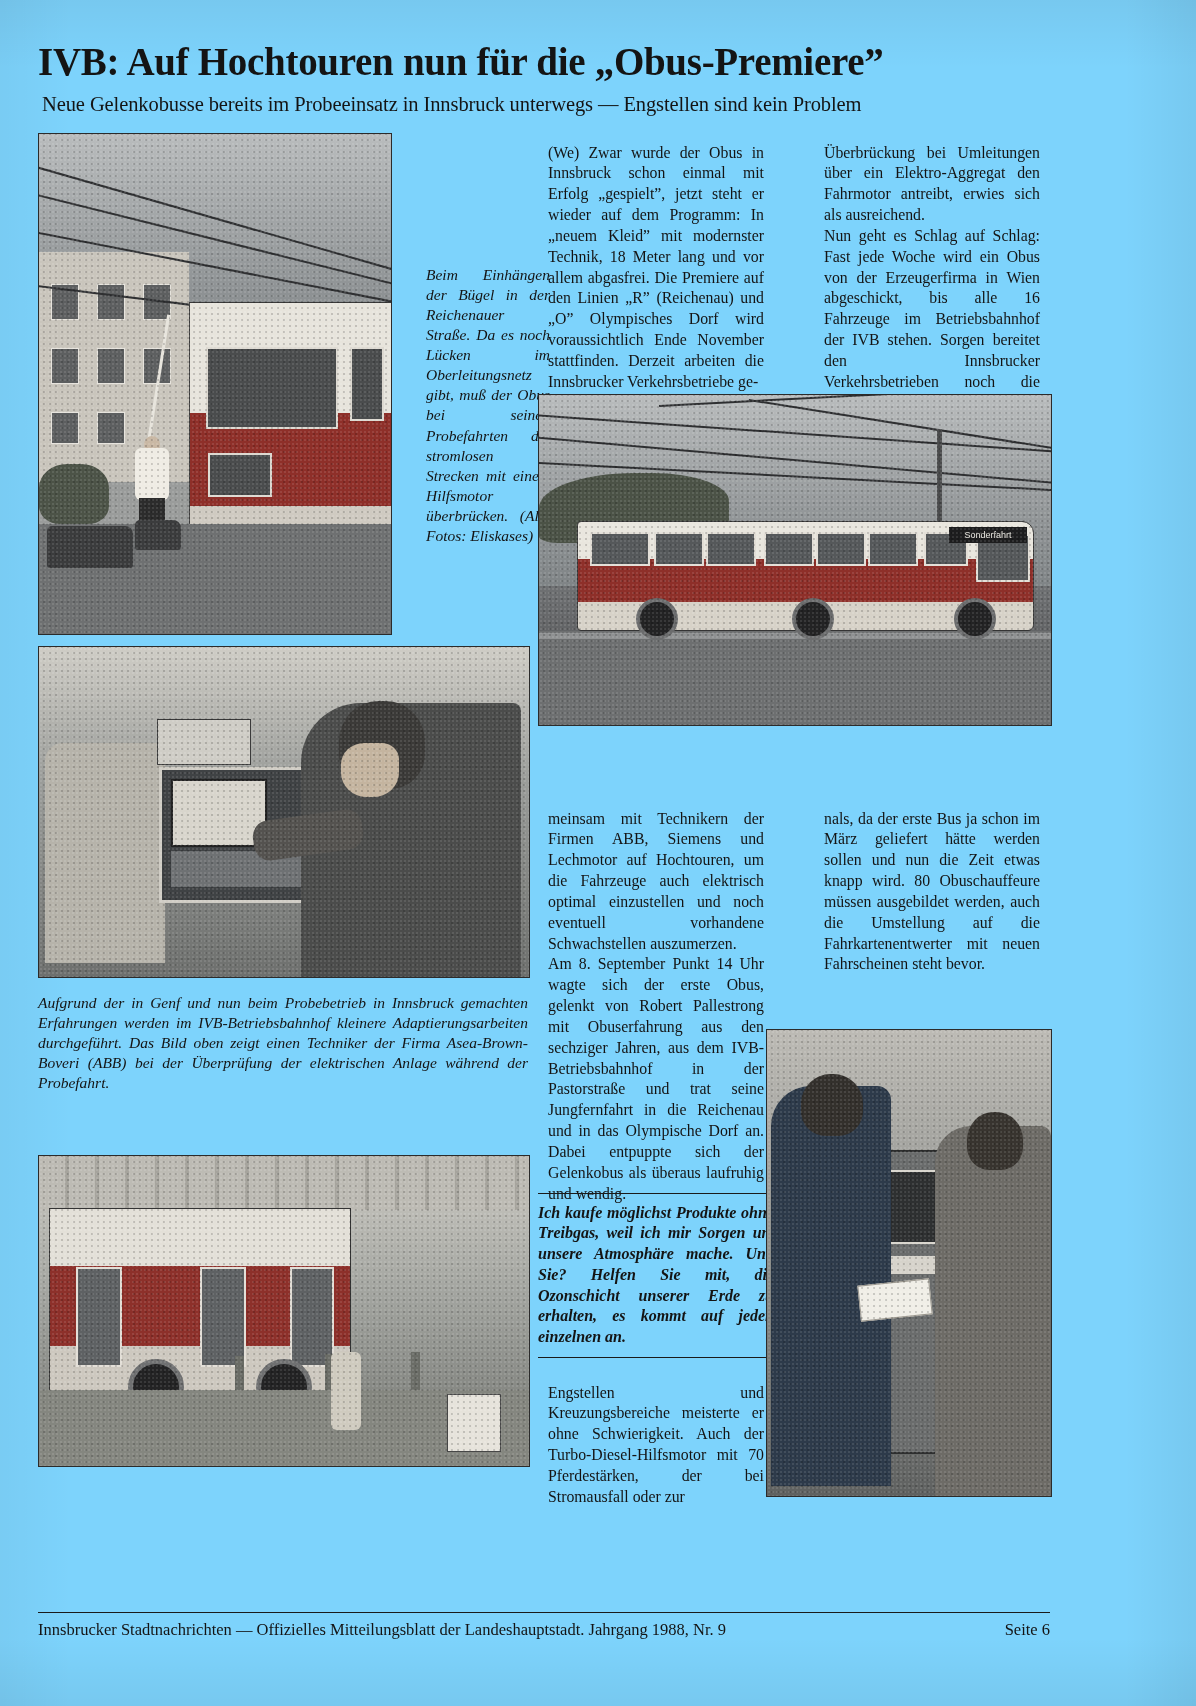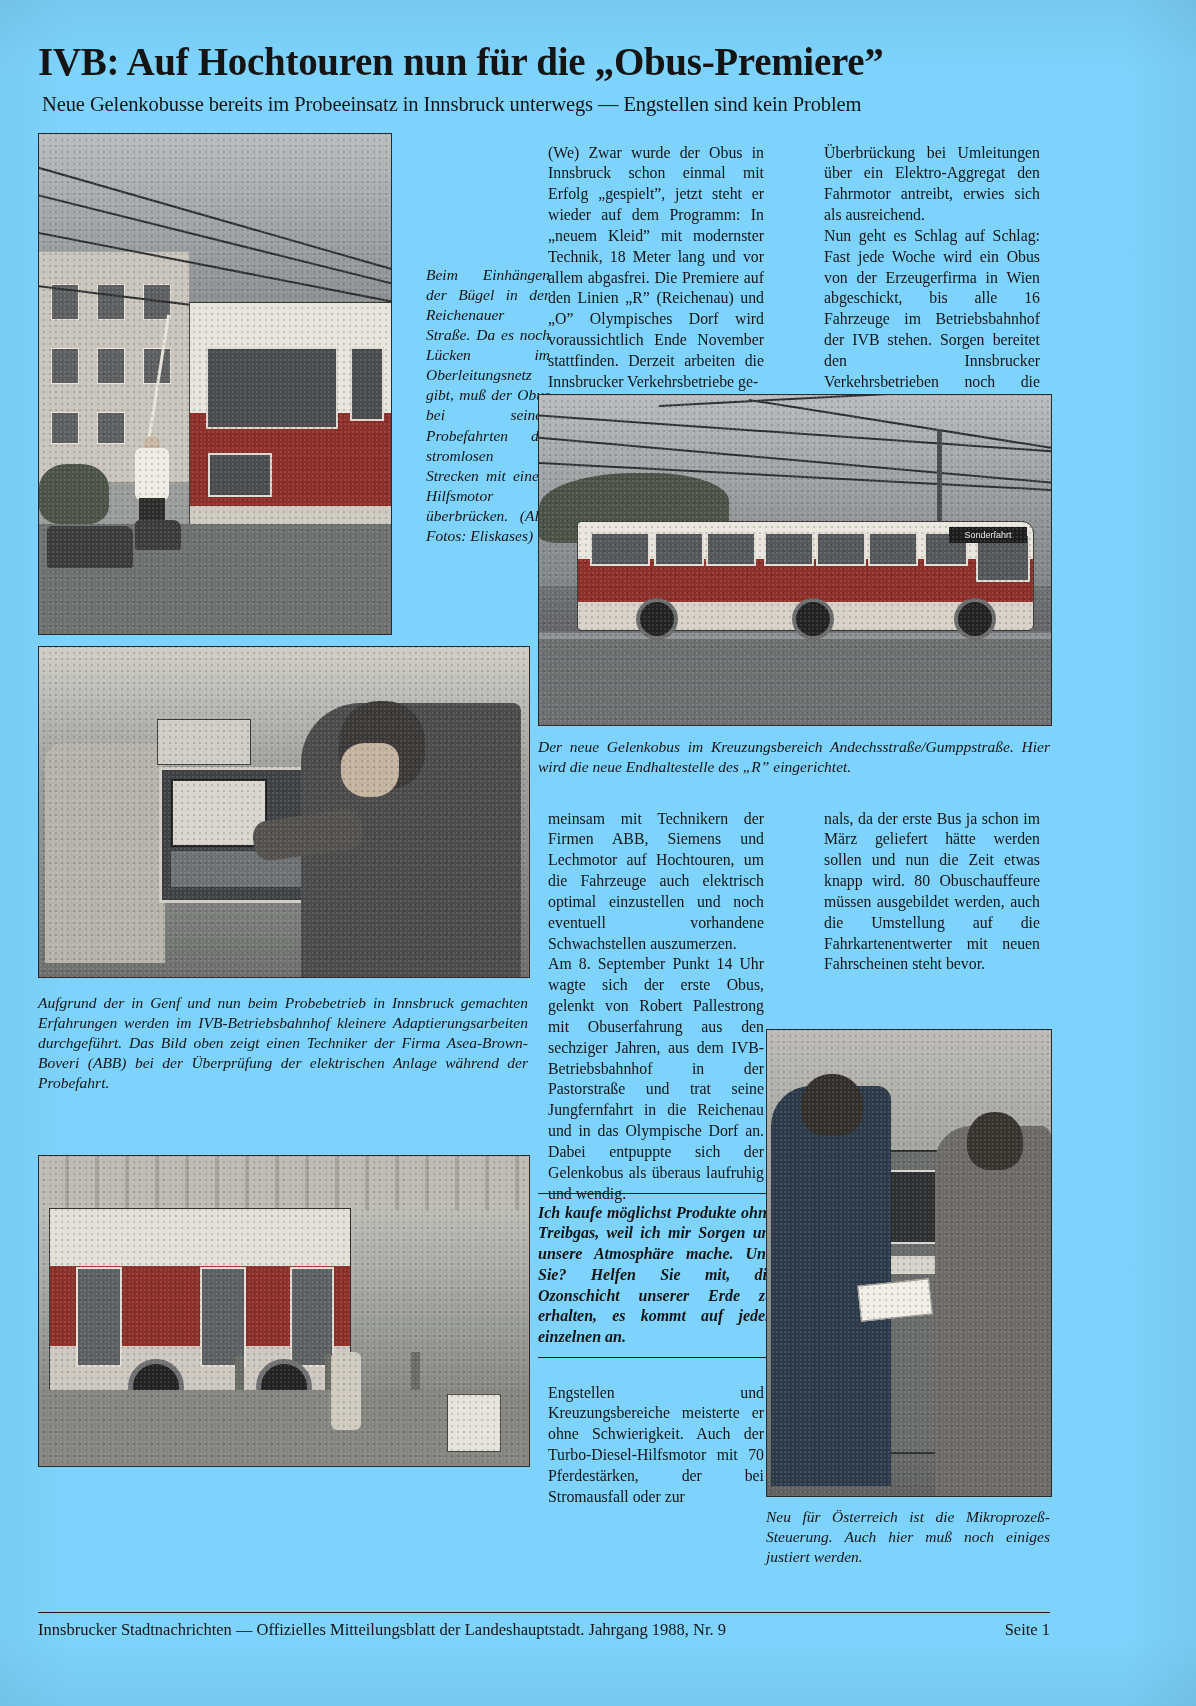--- a/index.html
+++ b/index.html
@@ -270,21 +270,20 @@
           <div class="win" style="left:290px;top:10px;width:46px;height:30px;"></div>
           <div class="win" style="left:346px;top:10px;width:40px;height:30px;"></div>
           <div class="win" style="left:398px;top:12px;width:50px;height:44px;"></div>
           <div class="wheel" style="left:58px;top:76px;"></div>
           <div class="wheel" style="left:214px;top:76px;"></div>
           <div class="wheel" style="left:376px;top:76px;"></div>
         </div>
         <div class="dest">Sonderfahrt</div>
       </div>
 
-      <div class="cap" id="cap2">Der neue Gelenkobus im Kreuzungsbereich Andechsstraße/Gumppstraße. Hier wird die neue Endhaltestelle des „R” eingerichtet.</div>
 
       <div class="photo grain" id="photo3">
         <div class="interior"></div>
         <div class="seat"></div>
         <div class="box"></div>
         <div class="panel"></div>
         <div class="screen"></div>
         <div class="keys"></div>
         <div class="person"></div>
         <div class="head"></div>
@@ -334,22 +333,21 @@
         <div class="machine"></div>
         <div class="mpanel"></div>
         <div class="mslot"></div>
         <div class="p1"></div>
         <div class="p1head"></div>
         <div class="p2"></div>
         <div class="p2head"></div>
         <div class="paper"></div>
       </div>
 
-      <div class="cap" id="cap4">Neu für Österreich ist die Mikroprozeß-Steuerung. Auch hier muß noch einiges justiert werden.</div>
 
     </div>
   </div>
 
   <div class="footer">
     <span>Innsbrucker Stadtnachrichten — Offizielles Mitteilungsblatt der Landeshauptstadt. Jahrgang 1988, Nr. 9</span>
-    <span>Seite 1</span>
+    <span>Seite 6</span>
   </div>
 </div>
 
 </body></html>

